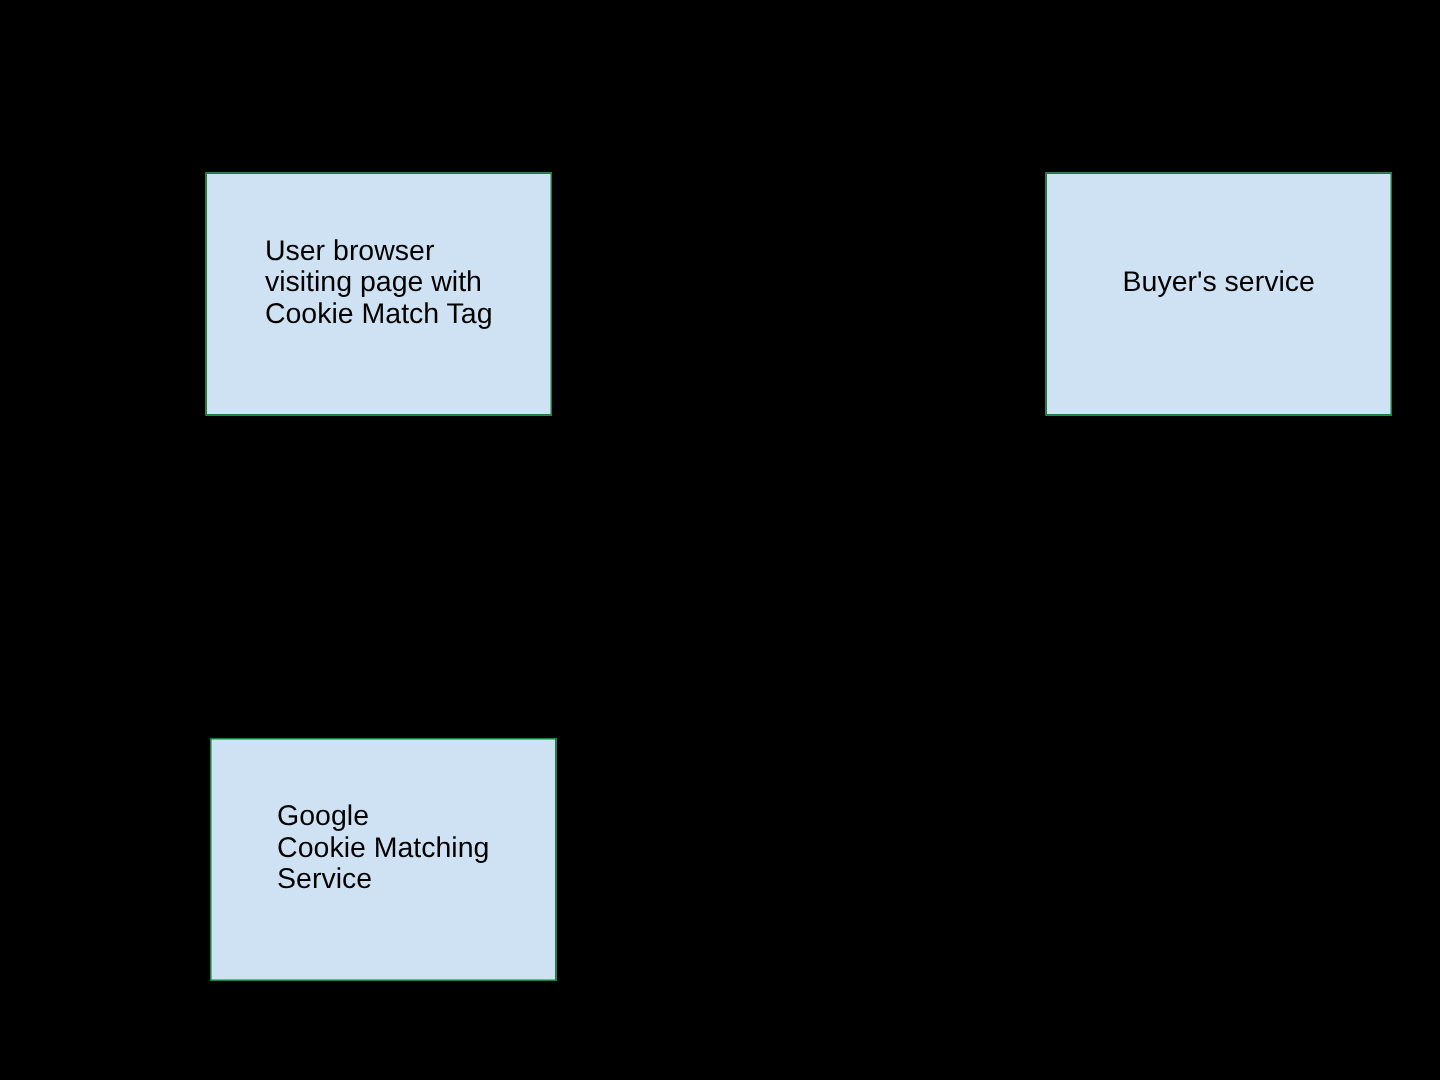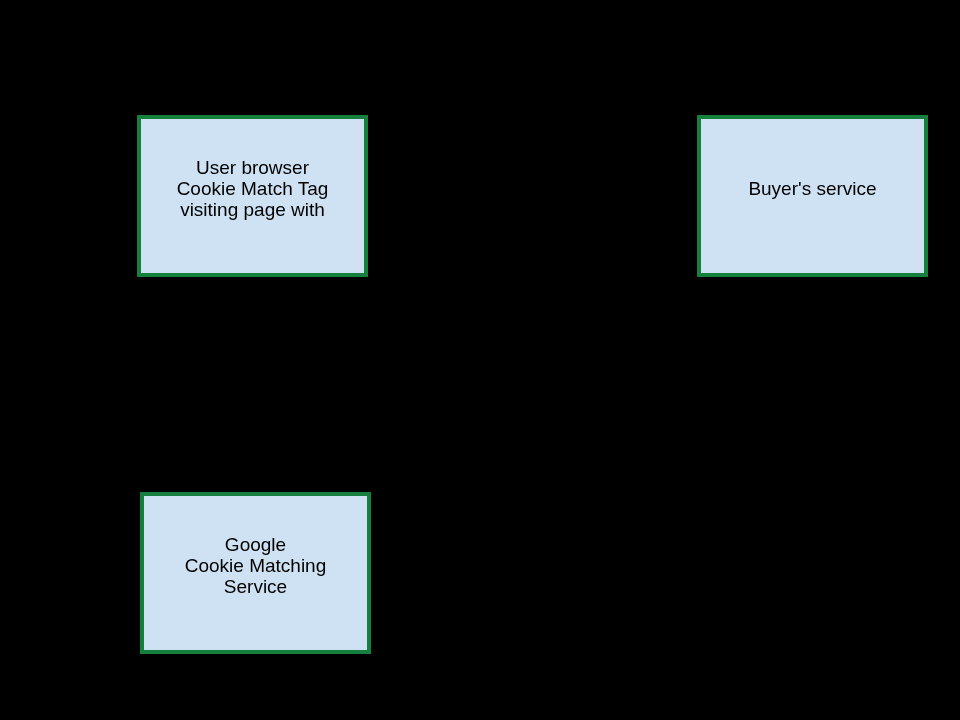--- a/index.html
+++ b/index.html
@@ -12,25 +12,24 @@
     width: 960px;
     height: 720px;
     background: #000000;
     overflow: hidden;
     font-family: "Liberation Sans", sans-serif;
   }
   .node {
     position: absolute;
     box-sizing: border-box;
     background: #cfe2f3;
-    border: 4px solid #15803d;
+    border: 1px solid #15803d;
     display: flex;
     align-items: center;
     justify-content: center;
-    text-align: center;
     padding-bottom: 16px; 
     color: #000000;
     font-size: 19px;
     line-height: 21px;
   }
   .node .line {
     display: block;
   }
   .node-user-browser {
     left: 137px;
@@ -52,22 +51,22 @@
   }
 </style>
 </head>
 <body>
 
 <div class="canvas">
 
   <div class="node node-user-browser">
     <div class="label">
       <span class="line">User browser</span>
+      <span class="line">visiting page with</span>
       <span class="line">Cookie Match Tag</span>
-      <span class="line">visiting page with</span>
     </div>
   </div>
 
   <div class="node node-google-cms">
     <div class="label">
       <span class="line">Google</span>
       <span class="line">Cookie Matching</span>
       <span class="line">Service</span>
     </div>
   </div>

